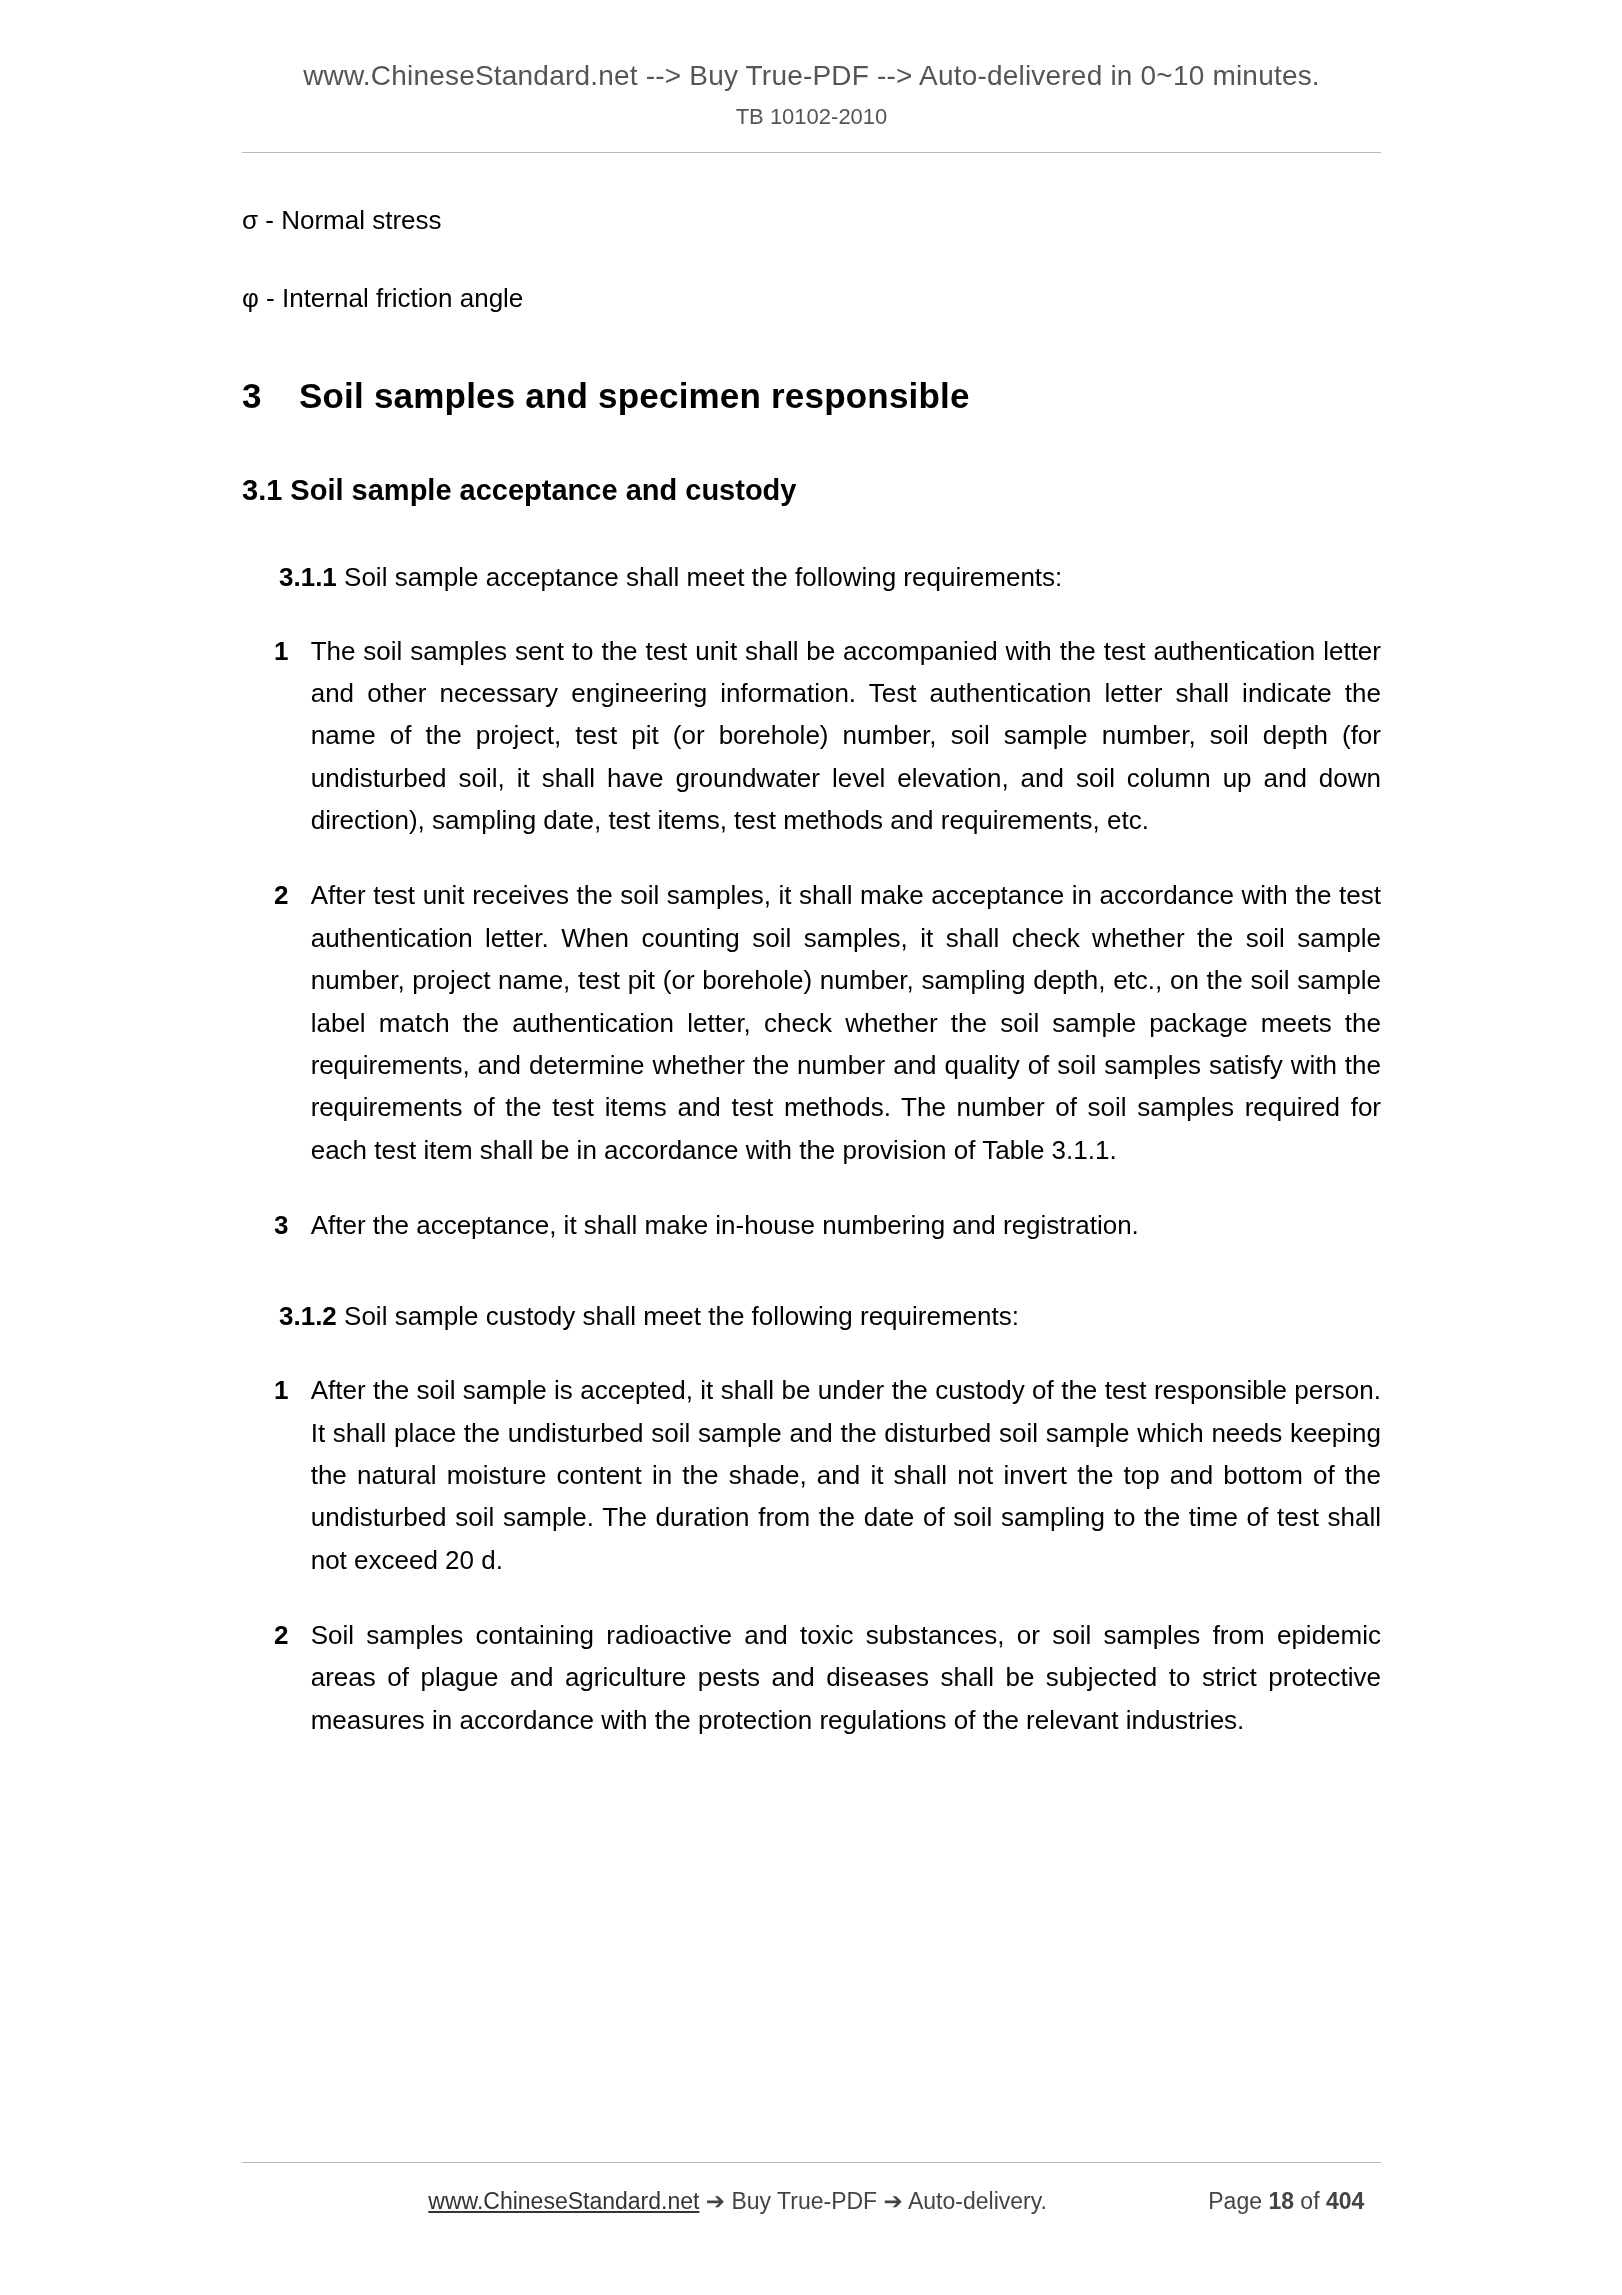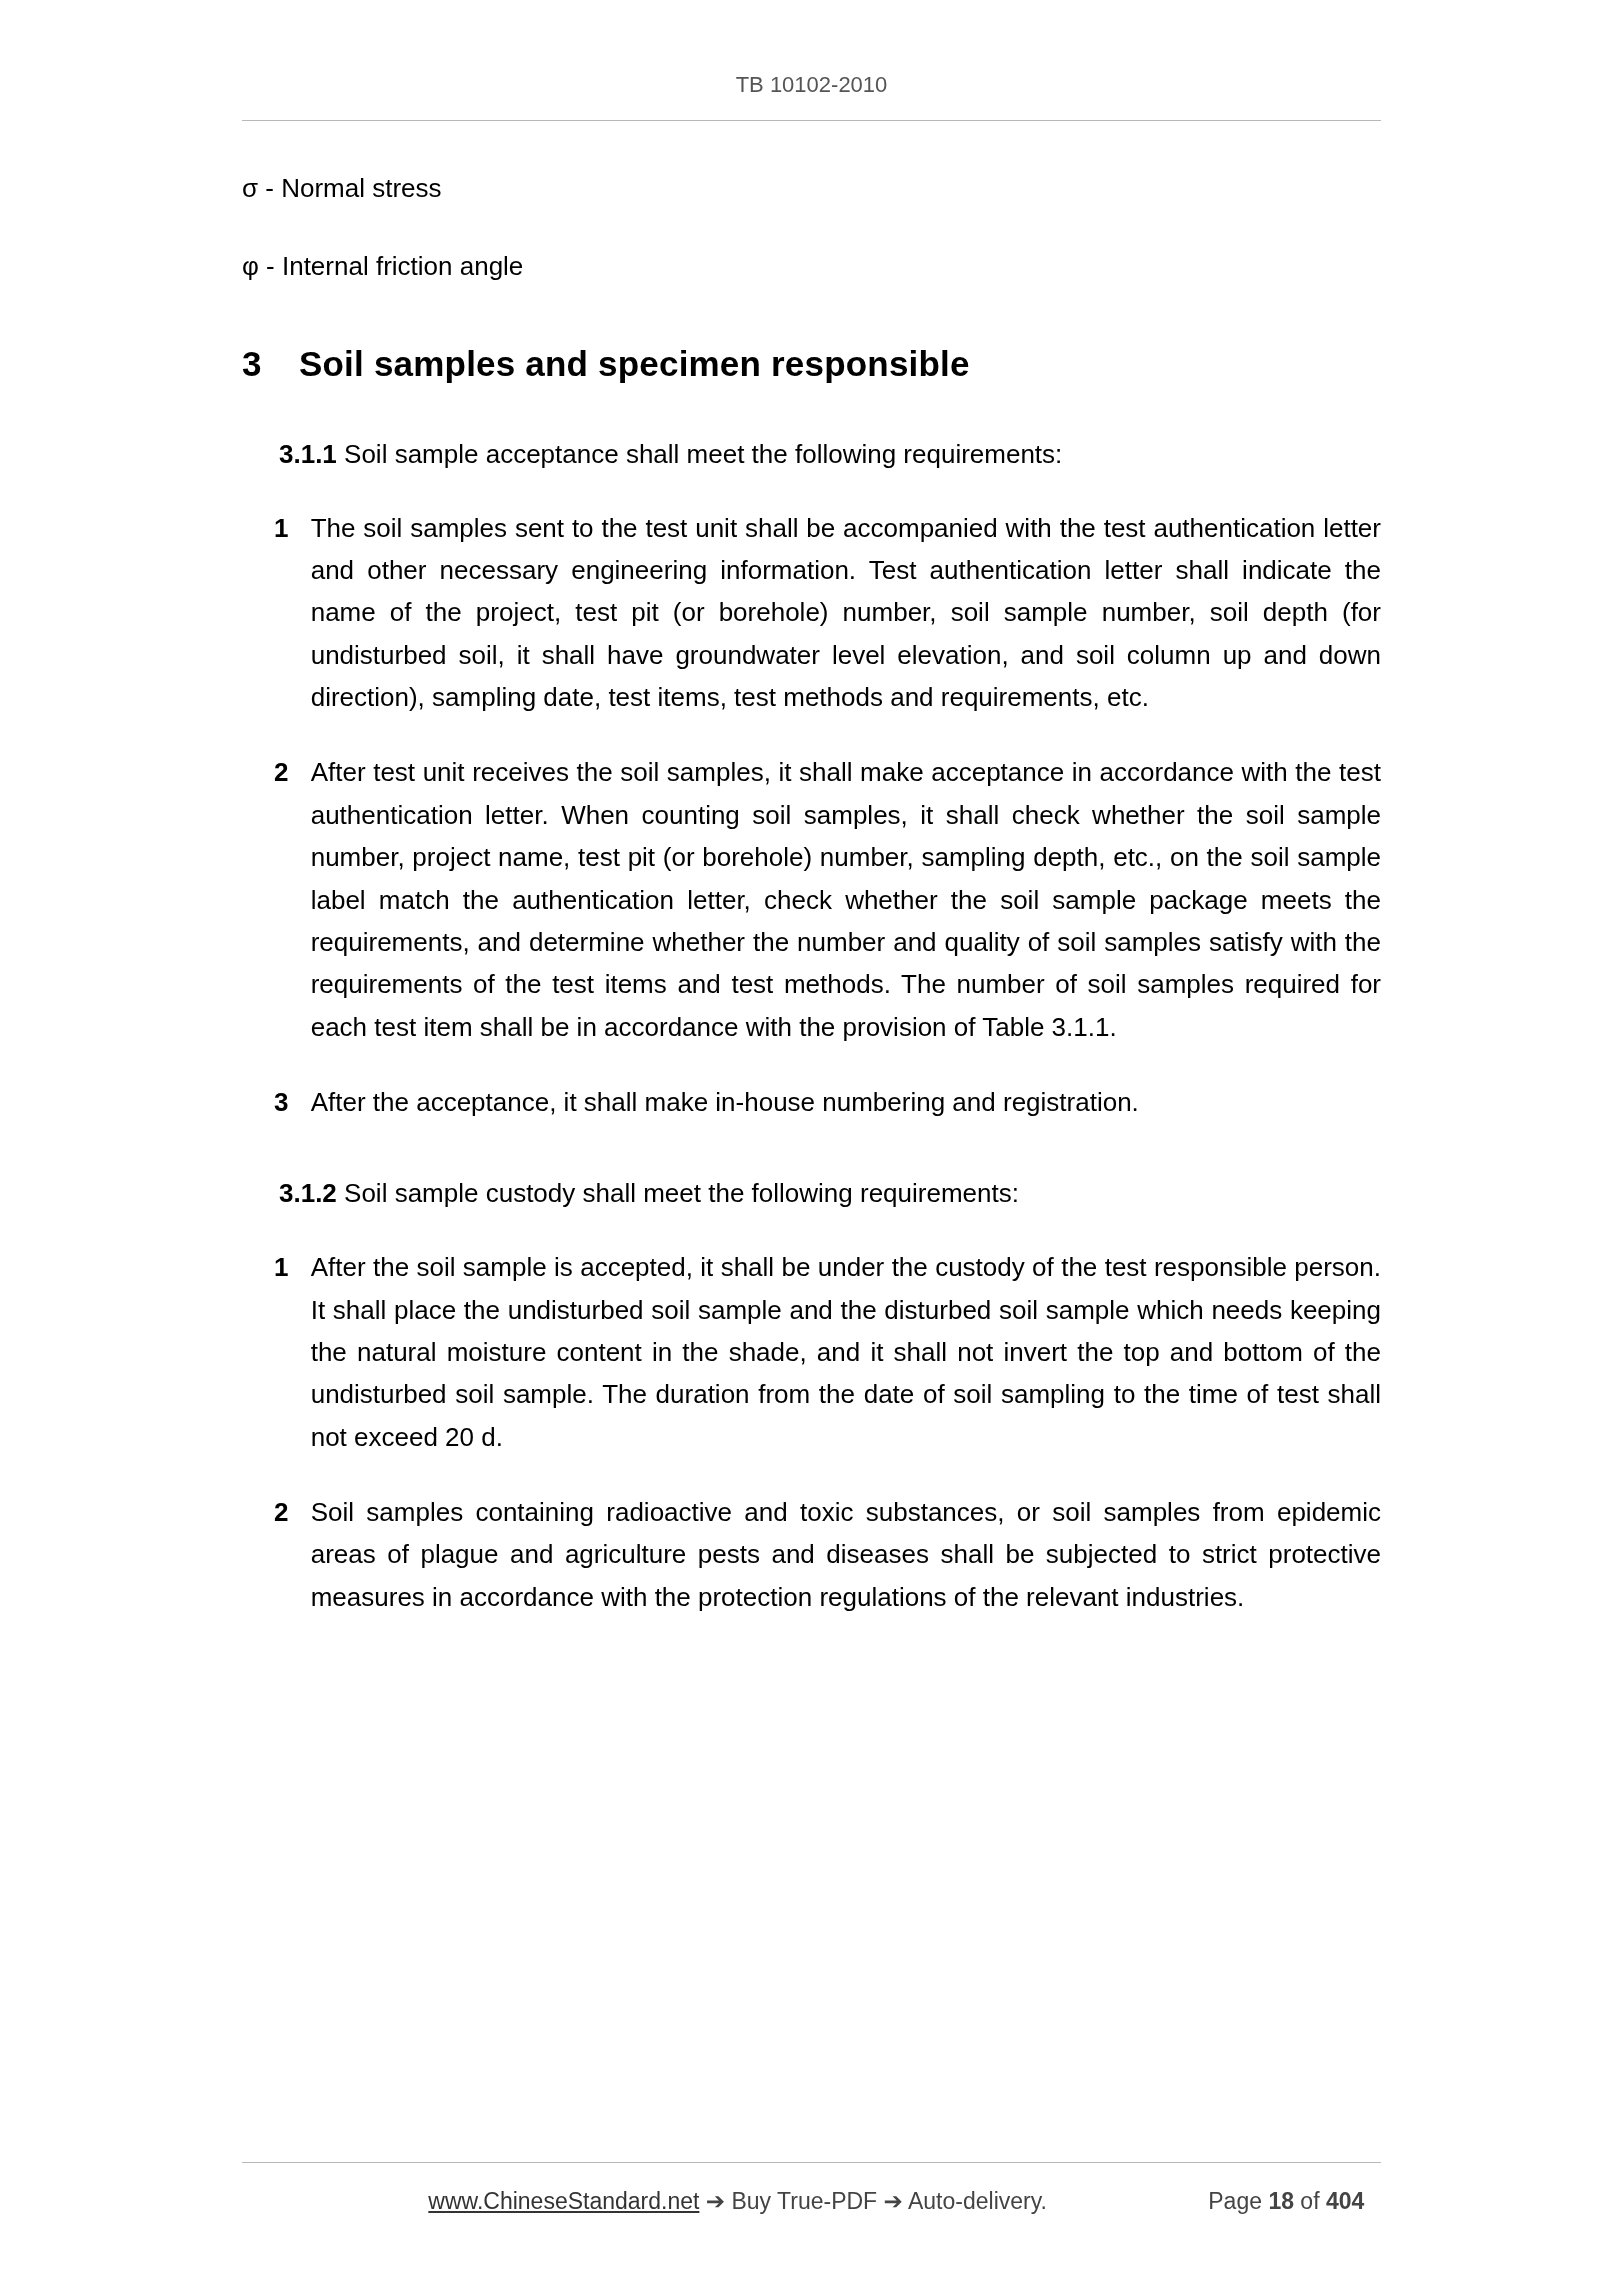--- a/index.html
+++ b/index.html
@@ -129,33 +129,35 @@
   }
   .footer-right b { font-weight: bold; }
   .arrow { font-size: 23px; }
 </style>
 </head>
 <body>
 
 <div class="page">
 
   <div class="header">
+    <div class="header-line1">www.ChineseStandard.net --&gt; Buy True-PDF --&gt; Auto-delivered in 0~10 minutes.</div>
     <div class="header-line2">TB 10102-2010</div>
     <div class="header-rule"></div>
   </div>
 
   <div class="content">
 
     <p class="symline">σ - Normal stress</p>
     <p class="symline">φ - Internal friction angle</p>
 
     <h1 class="section">
       <span class="num">3</span><span>Soil samples and specimen responsible</span>
     </h1>
 
+    <h2 class="subsection">3.1 Soil sample acceptance and custody</h2>
 
     <p class="clause">
       <span class="cnum">3.1.1</span><span> Soil sample acceptance shall meet the following requirements:</span>
     </p>
 
     <div class="item">
       <div class="inum">1</div>
       <div class="itxt">The soil samples sent to the test unit shall be accompanied with the test authentication letter and other necessary engineering information. Test authentication letter shall indicate the name of the project, test pit (or borehole) number, soil sample number, soil depth (for undisturbed soil, it shall have groundwater level elevation, and soil column up and down direction), sampling date, test items, test methods and requirements, etc.</div>
     </div>
 

